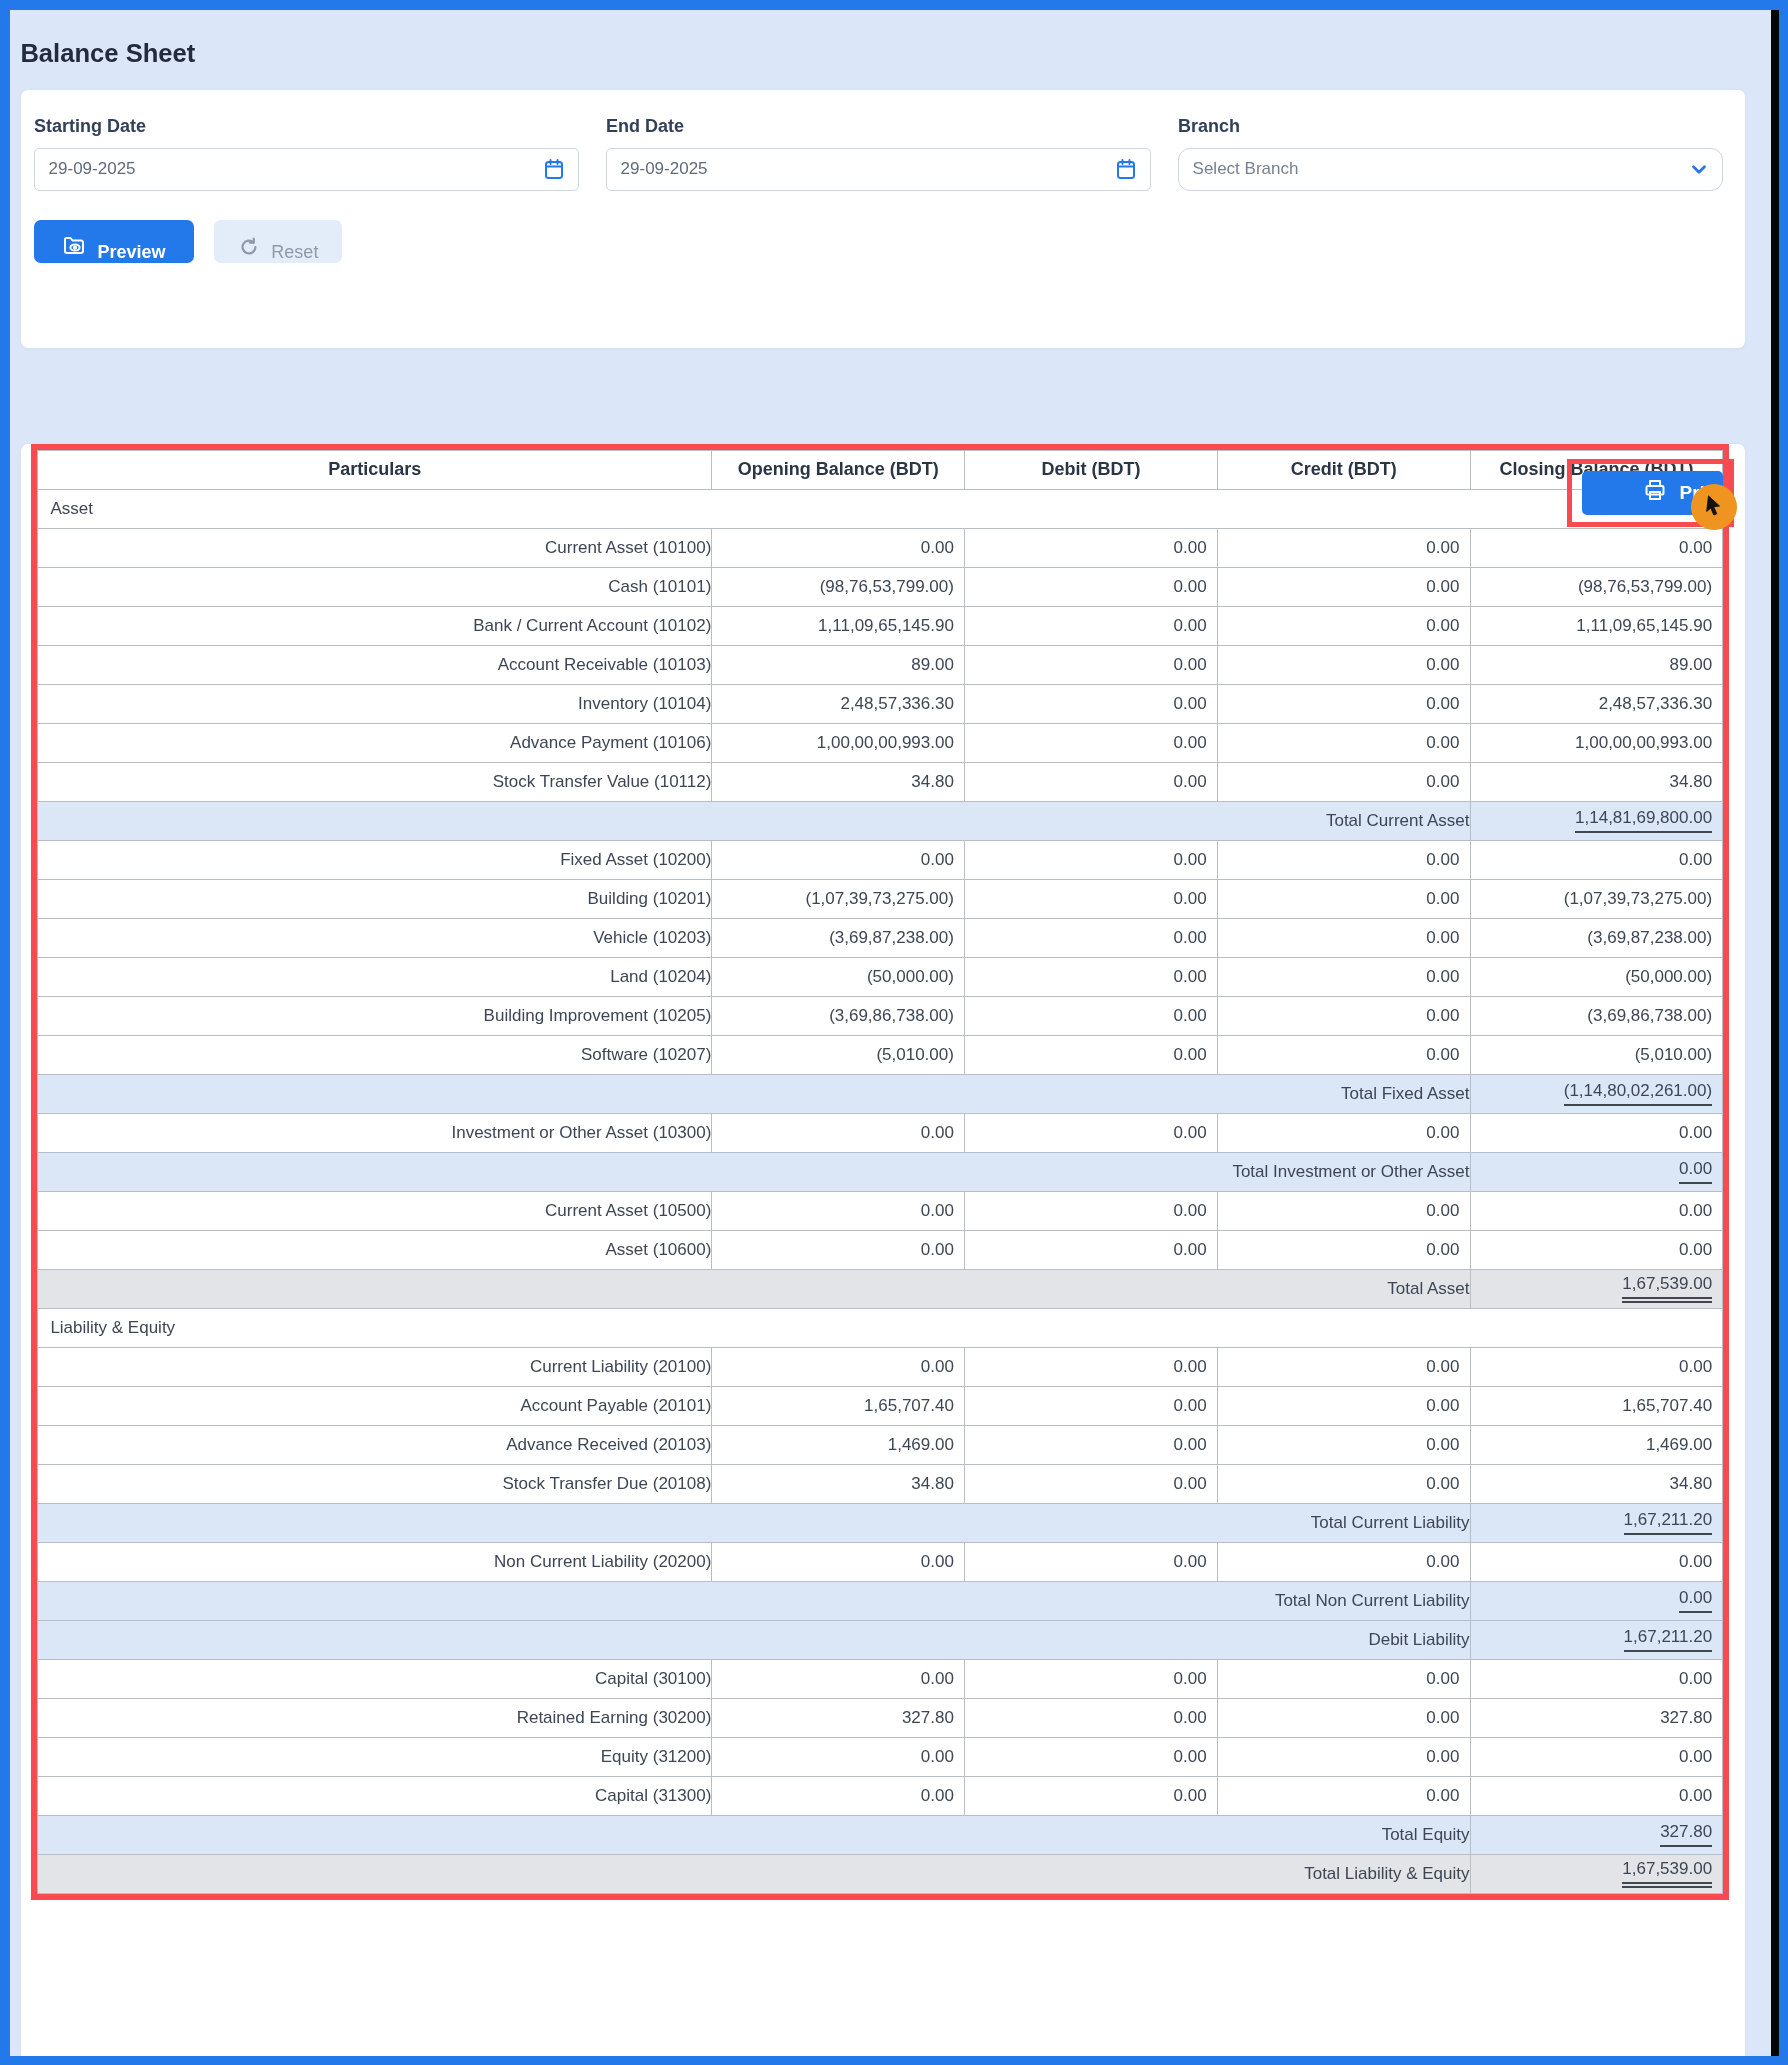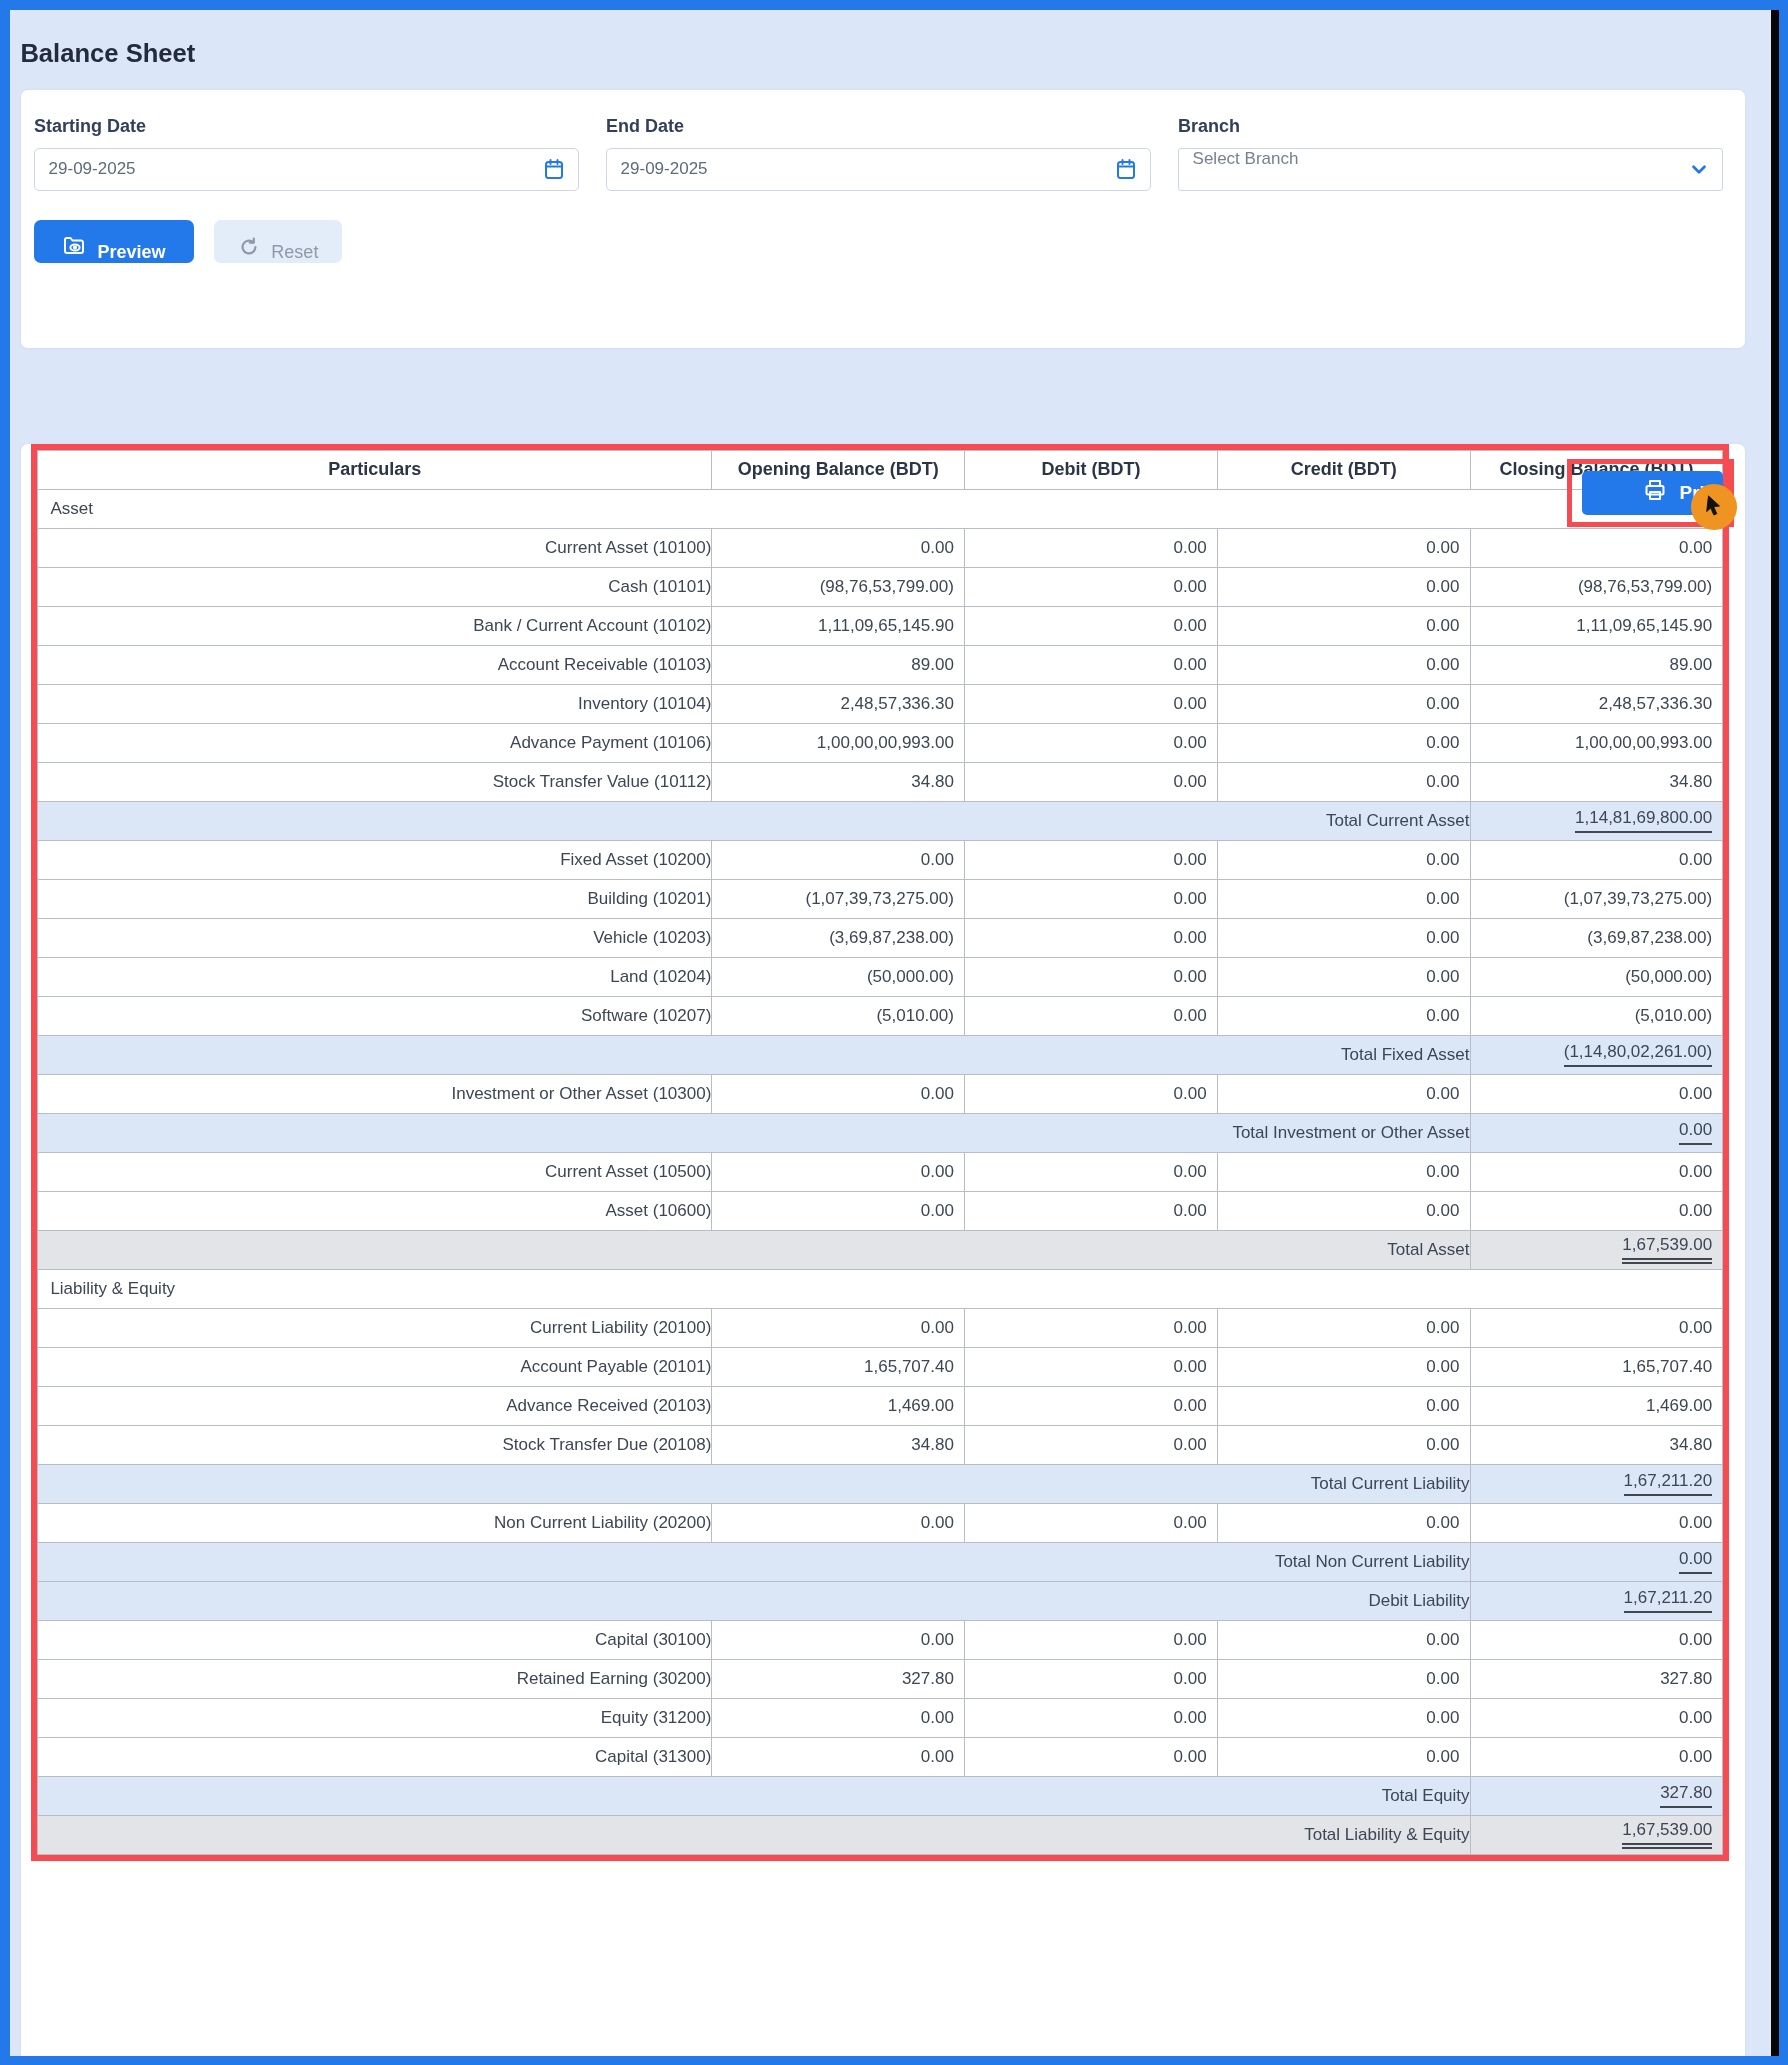--- a/index.html
+++ b/index.html
@@ -21,22 +21,22 @@
 
   .filter-row { display:flex; gap:27px; }
   .filter-group { width:545px; }
   .filter-label { font-size:18px; font-weight:700; color:#33405a; margin-bottom:11px; }
   .input-box { position:relative; height:43px; border:1.7px solid #ccd6e4; border-radius:5.1px;
                background:#fff; display:flex; align-items:flex-end; }
   .input-box input { border:none; outline:none; width:100%; height:100%;
                      padding:0 43px 0 13.6px; font-size:17px; color:#5f6b7a;
                      font-family:"Liberation Sans", sans-serif; background:transparent; }
   .input-icon { position:absolute; right:12px; top:50%; transform:translateY(-50%); display:flex; }
-  .select-box { position:relative; height:43px; border:1.7px solid #ccd6e4; border-radius:3px;
-                background:#fff; display:flex; padding:0 43px 0 13.6px;
+  .select-box { position:relative; height:43px; border:1.7px solid #ccd6e4; border-radius:12px;
+                background:#fff; display:flex; align-items:center; padding:0 43px 0 13.6px;
                 font-size:17px; color:#76818f; cursor:pointer; }
 
   .btn-row { display:flex; gap:20.4px; margin-top:29px; }
   .btn { display:flex; align-items:flex-end; justify-content:center; gap:11px;
          height:43px; border:none; border-radius:6.8px; font-size:18px; cursor:pointer;
          font-family:"Liberation Sans", sans-serif; }
   .btn-preview { width:160px; background:#2379ea; color:#ffffff; font-weight:700; }
   .btn-reset   { width:128px; background:#e3ecf9; color:#8e99a9; font-weight:400; }
 
   .card-report { position:relative; margin-top:30px; height:1668px; }
@@ -265,20 +265,27 @@
                 <td class="num">(3,69,87,238.00)</td>
               </tr>
               <tr class="item">
                 <td class="lbl ind2">Land (10204)</td>
                 <td class="num">(50,000.00)</td>
                 <td class="num">0.00</td>
                 <td class="num">0.00</td>
                 <td class="num">(50,000.00)</td>
               </tr>
               <tr class="item">
+                <td class="lbl ind2">Building Improvement (10205)</td>
+                <td class="num">(3,69,86,738.00)</td>
+                <td class="num">0.00</td>
+                <td class="num">0.00</td>
+                <td class="num">(3,69,86,738.00)</td>
+              </tr>
+              <tr class="item">
                 <td class="lbl ind2">Software (10207)</td>
                 <td class="num">(5,010.00)</td>
                 <td class="num">0.00</td>
                 <td class="num">0.00</td>
                 <td class="num">(5,010.00)</td>
               </tr>
               <tr class="subtotal">
                 <td class="lbl" colspan="4">Total Fixed Asset</td>
                 <td class="num"><span class="u1">(1,14,80,02,261.00)</span></td>
               </tr>

